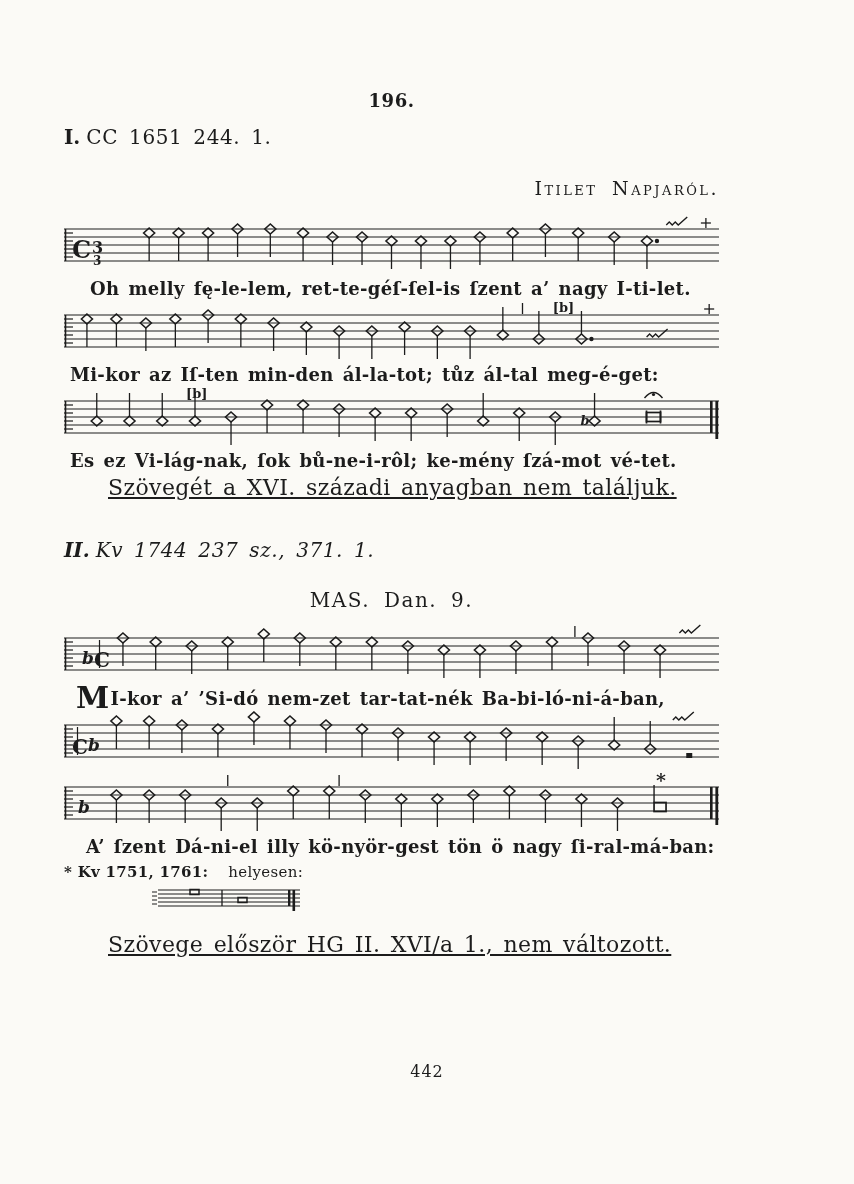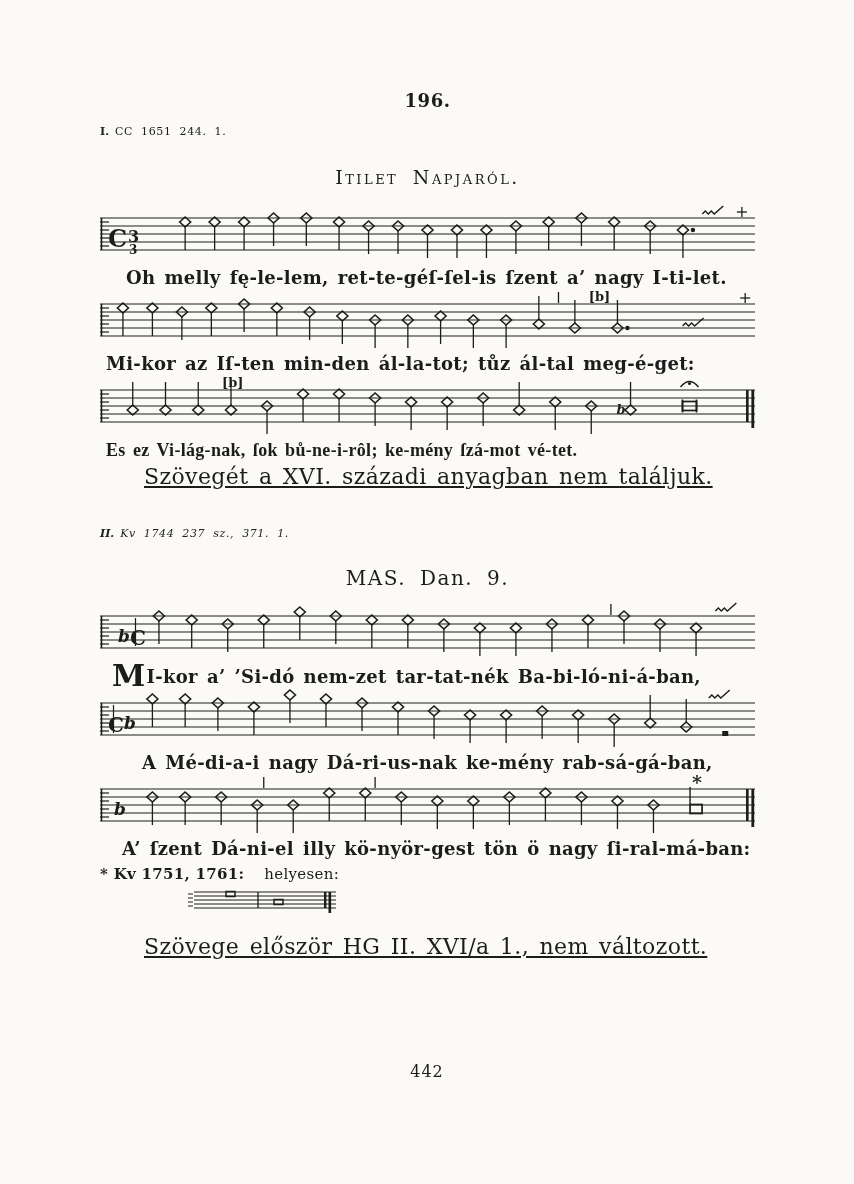--- a/index.html
+++ b/index.html
@@ -6,47 +6,47 @@
   body{
     width:854px;height:1184px;overflow:hidden;
     background:#f2f0ec;
     font-family:"DejaVu Serif","Liberation Serif",serif;
     color:#1c1c1c;
   }
   .sheet{
     width:854px;height:1184px;
     background:#fbfaf6;
     box-sizing:border-box;
-    padding:90px 99px 0 100px;
+    padding:90px 99px 0 64px;
     position:relative;
   }
   .content{width:655px;}
   .header-number{
     text-align:center;font-weight:bold;font-size:18px;letter-spacing:.5px;
   }
-  .source-line{margin-top:14px;font-size:11px;}
+  .source-line{margin-top:14px;font-size:20px;}
   .source-line .numeral{font-weight:bold;margin-right:6px;}
   .source-line .reference{font-weight:500;letter-spacing:.6px;word-spacing:4px;}
   .song-title{
-    margin:28px 0 16px 0;text-align:center;font-weight:500;
+    margin:28px 0 16px 0;text-align:right;font-weight:500;
     font-variant:small-caps;font-size:19px;letter-spacing:2.5px;word-spacing:6px;
   }
   .song-title2{
     margin:26px 0 12px 0;text-align:center;font-weight:500;
     font-size:20px;letter-spacing:1.5px;word-spacing:6px;
   }
   .staff-block{margin:0;}
   .staff-block svg{display:block;}
   .lyric{
     font-size:18px;font-weight:bold;line-height:24px;
     letter-spacing:.3px;word-spacing:2.5px;white-space:nowrap;
   }
   .sb0 .lyric{padding-left:26px;}
   .sb1 .lyric{padding-left:6px;}
-  .sb2 .lyric{padding-left:6px;font-family:Liberation Serif, serif;}
+  .sb2 .lyric{padding-left:6px;}
   .sb3 .lyric{padding-left:12px;}
   .sb4 .lyric{padding-left:42px;}
   .sb5 .lyric{padding-left:22px;}
   .dropcap{font-size:30px;font-weight:bold;vertical-align:-3px;margin-right:1px;}
   .prose{font-size:22px;letter-spacing:.4px;word-spacing:3px;margin:2px 0 0 0;padding-left:44px;text-decoration:underline;}
   .source2{margin-top:38px;font-style:italic;}
   .footnote-row{margin-top:4px;font-size:15px;font-weight:bold;letter-spacing:.3px;}
   .footnote-row .fn-word{margin-left:20px;font-weight:500;}
   .snippet-wrap{margin:3px 0 0 86px;}
   .prose2{margin-top:14px;}
@@ -339,21 +339,20 @@
           <line x1="478.15" y1="30" x2="478.15" y2="54" stroke="#1c1c1c" stroke-width="1.3"></line>
           <polygon points="514.175,25 519.675,30 514.175,35 508.67499999999995,30" fill="none" stroke="#1c1c1c" stroke-width="1.6"></polygon>
           <line x1="514.175" y1="34" x2="514.175" y2="58" stroke="#1c1c1c" stroke-width="1.3"></line>
           <polygon points="550.2,29 555.7,34 550.2,39 544.7,34" fill="none" stroke="#1c1c1c" stroke-width="1.6"></polygon>
           <line x1="550.2" y1="30" x2="550.2" y2="6" stroke="#1c1c1c" stroke-width="1.3"></line>
           <polygon points="586.225,33 591.725,38 586.225,43 580.725,38" fill="none" stroke="#1c1c1c" stroke-width="1.6"></polygon>
           <line x1="586.225" y1="34" x2="586.225" y2="10" stroke="#1c1c1c" stroke-width="1.3"></line>
           <path d="M608.8 9 l3 -3 l3 3 l3 -3 l3 3 l9 -8" fill="none" stroke="#1c1c1c" stroke-width="1.4"></path>
           <rect x="622.25" y="42" width="6" height="5" fill="#1c1c1c"></rect>
         </svg>
-      <div class="lyric">A Mé-di-a-i nagy Dá-ri-us-nak ke-mény rab-sá-gá-ban,</div>
     </div>
 
     <div class="staff-block sb5">
       <svg width="655" height="62" viewBox="0 0 655 62">
           <line x1="1.5" y1="14" x2="1.5" y2="46" stroke="#1c1c1c" stroke-width="1.6"></line>
           <line x1="0" y1="18" x2="9" y2="18" stroke="#1c1c1c" stroke-width="1.2"></line>
           <line x1="0" y1="26" x2="9" y2="26" stroke="#1c1c1c" stroke-width="1.2"></line>
           <line x1="0" y1="34" x2="9" y2="34" stroke="#1c1c1c" stroke-width="1.2"></line>
           <line x1="0" y1="42" x2="9" y2="42" stroke="#1c1c1c" stroke-width="1.2"></line>
           <line x1="0" y1="14" x2="655" y2="14" stroke="#1c1c1c" stroke-width="1.1"></line>

